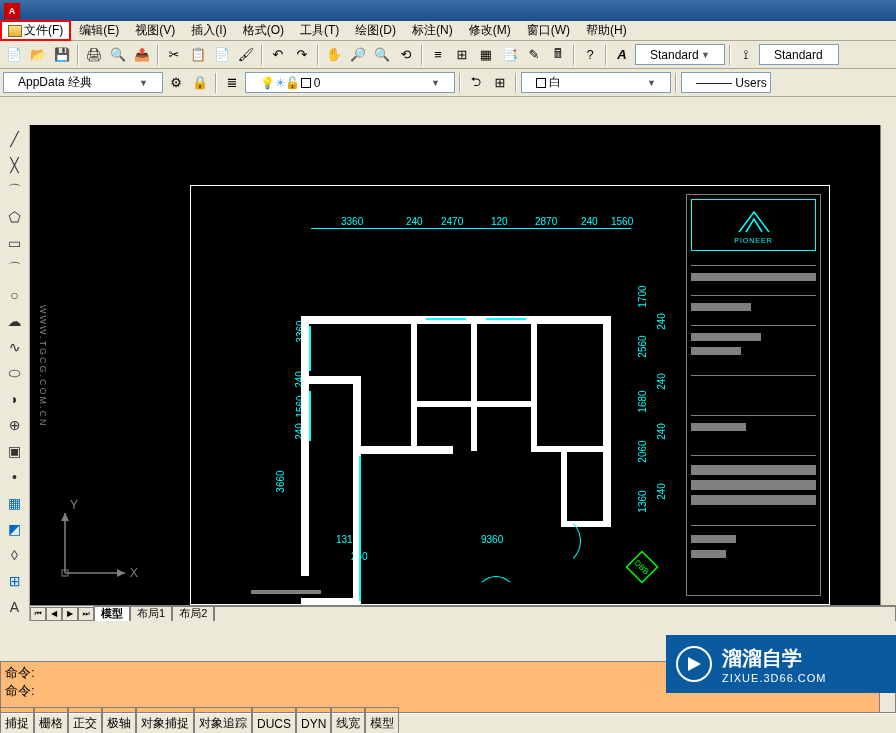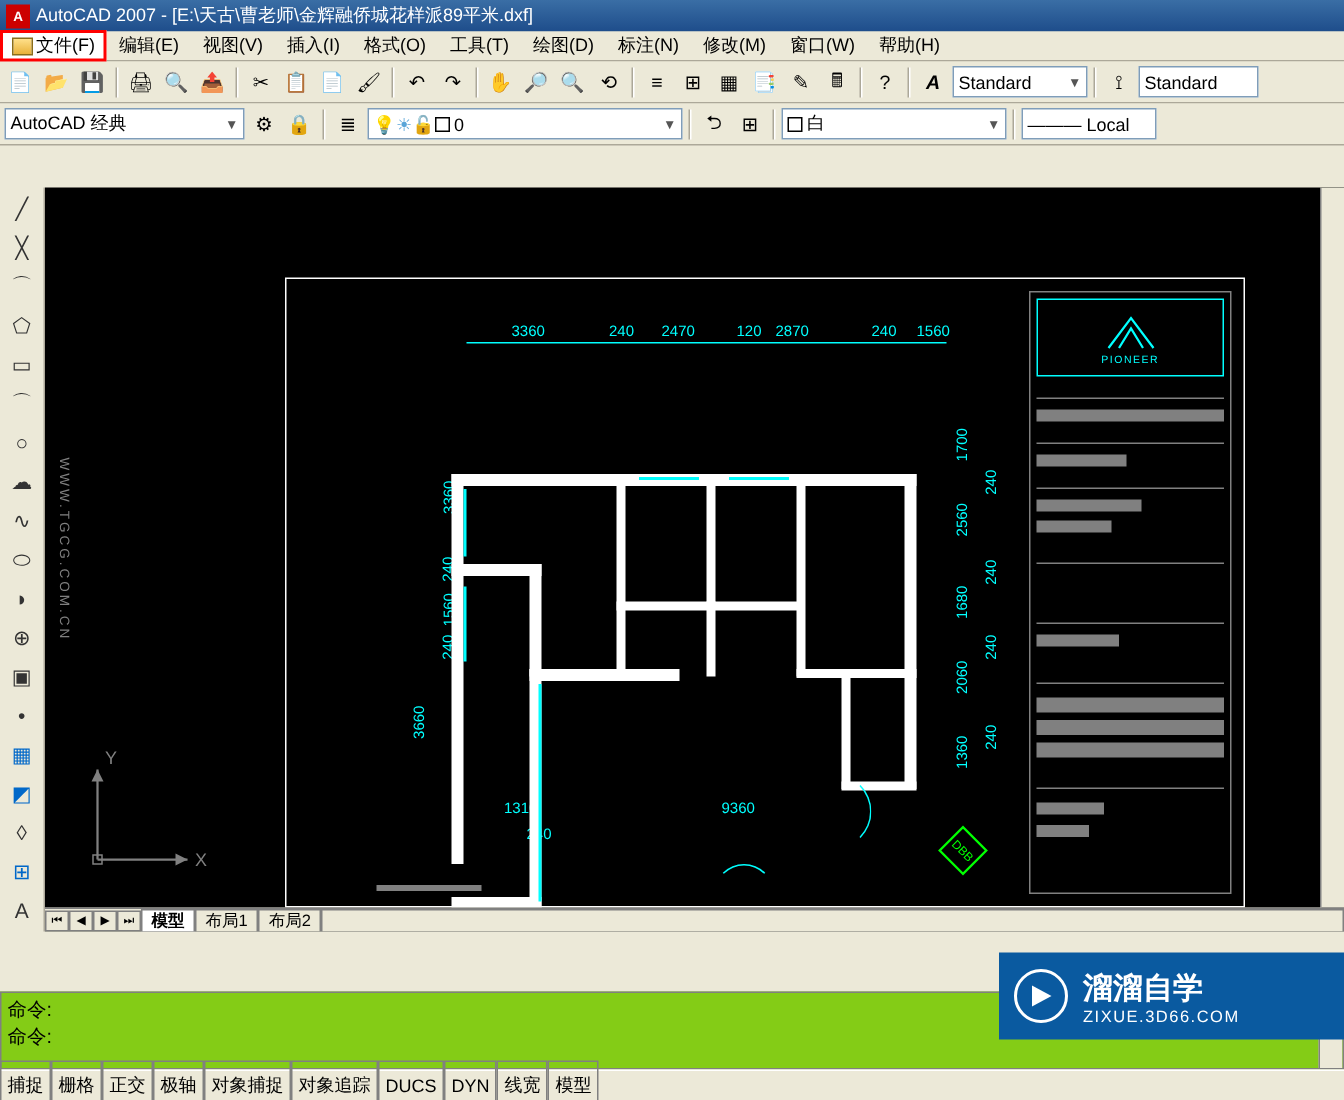--- a/index.html
+++ b/index.html
@@ -12,21 +12,21 @@
 
 .menu-bar { height: 20px; background: #ece9d8; display: flex; align-items: center; border-bottom: 1px solid #aca899; }
 .menu-item { padding: 2px 8px; cursor: default; }
 .menu-item.active { border: 2px solid #ff0000; padding: 0 6px; background:#fff; }
 .menu-item .file-icon{display:inline-block;width:14px;height:12px;background:linear-gradient(#ffe08a,#e8b23a);border:1px solid #8a6d1a;margin-right:2px;vertical-align:middle;}
 
 
 .toolbar-row { height: 28px; background: #ece9d8; display: flex; align-items: center; border-bottom: 1px solid #aca899; padding: 0 3px; gap: 2px; }
 .tb-btn { width: 22px; height: 22px; border: 1px solid transparent; display: flex; align-items: center; justify-content: center; cursor: pointer; font-size:13px;}
 .tb-sep { width: 2px; height: 20px; border-left: 1px solid #aca899; border-right: 1px solid #fff; margin: 0 2px; }
-.tb-combo { height: 21px; border: 1px solid #7f9db9; background: #fff; display: flex; align-items: center; padding: 0 3px; }
+.tb-combo { height: 21px; border: 1px solid #7f9db9; background: #fff; display: flex; align-items: center; padding: 0 14px; }
 .tb-combo .dd { margin-left: auto; font-size: 9px; color:#555;}
 .layer-swatch{width:10px;height:10px;border:1px solid #000;display:inline-block;margin-right:3px;}
 
 
 .left-tb { position: absolute; left: 0; top: 125px; width: 30px; background: #ece9d8; display: flex; flex-direction: column; align-items: center; gap: 4px; padding: 3px 0; border-right:1px solid #aca899;}
 .lt-btn { width: 22px; height: 22px; display: flex; align-items: center; justify-content: center; font-size: 14px; cursor: pointer; color:#333;}
 .lt-btn.blue{color:#0068c9;}
 
 
 .draw-area { position: absolute; left: 30px; top: 125px; right: 0; bottom: 112px; background: #000; overflow: hidden; }
@@ -46,42 +46,41 @@
 .dim-line{position:absolute;background:#0ff;height:1px;}
 .title-block{position:absolute;right:8px;top:8px;width:135px;bottom:8px;border:1px solid #808080;}
 .tb-logo{position:absolute;top:4px;left:4px;right:4px;height:52px;border:1px solid #0ff;display:flex;flex-direction:column;align-items:center;justify-content:center;}
 .tb-section{position:absolute;left:4px;right:4px;border-top:1px solid #808080;}
 .grey-bar{position:absolute;left:4px;right:4px;height:8px;background:#808080;}
 .north{position:absolute;right:170px;bottom:20px;width:34px;height:34px;}
 .vtext{position:absolute;left:8px;top:180px;color:#808080;font-size:9px;writing-mode:vertical-rl;letter-spacing:2px;}
 .door-arc{position:absolute;border:1px solid #0ff;border-radius:50%;}
 
 
-.cmd-area{position:absolute;left:0;right:0;bottom:20px;height:52px;background:#84cc16;border:1px solid #808080;font-family:SimSun,monospace;font-size:13px;padding:2px 4px;overflow:hidden;}
+.cmd-area{position:absolute;left:0;right:0;bottom:20px;height:52px;background:#fdba74;border:1px solid #808080;font-family:SimSun,monospace;font-size:13px;padding:2px 4px;overflow:hidden;}
 .cmd-scroll-v{position:absolute;right:0;top:0;bottom:0;width:16px;background:#ece9d8;border-left:1px solid #808080;}
 
 
 .status-bar{position:absolute;left:0;right:0;bottom:0;height:20px;background:#ece9d8;border-top:1px solid #fff;display:flex;align-items:center;font-size:12px;}
 .status-cell{height:18px;border:1px solid #808080;padding:16px 4px;display:flex;align-items:center;margin-right:0px;}
 .coords{width:238px;border:none;padding-left:4px;}
 
 
 .watermark{position:absolute;right:0;bottom:40px;width:230px;height:58px;background:#0a5aa0;display:flex;align-items:center;color:#fff;padding:0 10px;gap:10px;}
 .wm-icon{width:36px;height:36px;border:2px solid #fff;border-radius:50%;display:flex;align-items:center;justify-content:center;}
 .wm-text-main{font-size:20px;font-weight:bold;}
 .wm-text-sub{font-size:11px;letter-spacing:1px;}
 
 .cyan-line{position:absolute;background:#0ff;}
 </style>
 </head>
 <body>
 
 <div class="title-bar">
   <span class="app-icon">A</span>
-  <span>AutoCAD 2007 - [E:\天古\曹老师\金辉融侨城花样派89平米.dxf]</span>
 </div>
 
 <div class="menu-bar">
   <div class="menu-item active"><span class="file-icon"></span><span>文件(F)</span></div>
   <div class="menu-item">编辑(E)</div>
   <div class="menu-item">视图(V)</div>
   <div class="menu-item">插入(I)</div>
   <div class="menu-item">格式(O)</div>
   <div class="menu-item">工具(T)</div>
   <div class="menu-item">绘图(D)</div>
@@ -129,21 +128,21 @@
     </div>
   <div class="tb-sep"></div>
   <div class="tb-btn">⟟</div>
   <div class="tb-combo" style="width:80px">
       <span>Standard</span>
     </div>
 </div>
 
 <div class="toolbar-row">
   <div class="tb-combo" style="width:160px">
-      <span>AutoCAD 经典</span>
+      <span>AppData 经典</span>
       <span class="dd">▼</span>
     </div>
   <div class="tb-btn">⚙</div>
   <div class="tb-btn">🔒</div>
   <div class="tb-sep"></div>
   <div class="tb-btn">≣</div>
   <div class="tb-combo" style="width:210px">
     <span style="color:#e8a800">💡</span>
     <span style="color:#59a5d8">☀</span>
     <span>🔓</span>
@@ -154,21 +153,21 @@
   <div class="tb-sep"></div>
   <div class="tb-btn">⮌</div>
   <div class="tb-btn">⊞</div>
   <div class="tb-sep"></div>
   <div class="tb-combo" style="width:150px">
     <span class="layer-swatch" style="background:#fff"></span>
     <span>白</span>
     <span class="dd">▼</span>
   </div>
   <div class="tb-sep"></div>
-  <div class="tb-combo" style="width:90px"><span>———</span>&nbsp;<span>Local</span></div>
+  <div class="tb-combo" style="width:90px"><span>———</span>&nbsp;<span>Users</span></div>
 </div>
 
 <div class="left-tb">
   <div class="lt-btn">╱</div>
   <div class="lt-btn">╳</div>
   <div class="lt-btn">⌒</div>
   <div class="lt-btn">⬠</div>
   <div class="lt-btn">▭</div>
   <div class="lt-btn">⌒</div>
   <div class="lt-btn">○</div>
@@ -215,21 +214,21 @@
       <div class="tb-section" style="top:330px"></div>
       <div class="grey-bar" style="top:340px;width:45px"></div>
       <div class="grey-bar" style="top:355px;width:35px"></div>
     </div>
 
     <div class="dim-line" style="top:42px;left:120px;width:320px"></div>
     <div class="dim-text" style="top:30px;left:150px">3360</div>
     <div class="dim-text" style="top:30px;left:215px">240</div>
     <div class="dim-text" style="top:30px;left:250px">2470</div>
     <div class="dim-text" style="top:30px;left:300px">120</div>
-    <div class="dim-text" style="top:30px;left:326px">2870</div>
+    <div class="dim-text" style="top:30px;left:344px">2870</div>
     <div class="dim-text" style="top:30px;left:390px">240</div>
     <div class="dim-text" style="top:30px;left:420px">1560</div>
 
     <div class="dim-text" style="top:290px;left:78px;transform:rotate(-90deg)">3660</div>
     <div class="dim-text" style="top:140px;left:98px;transform:rotate(-90deg)">3360</div>
     <div class="dim-text" style="top:188px;left:100px;transform:rotate(-90deg)">240</div>
     <div class="dim-text" style="top:215px;left:98px;transform:rotate(-90deg)">1560</div>
     <div class="dim-text" style="top:240px;left:100px;transform:rotate(-90deg)">240</div>
 
     <div class="dim-text" style="top:105px;left:440px;transform:rotate(-90deg)">1700</div>

